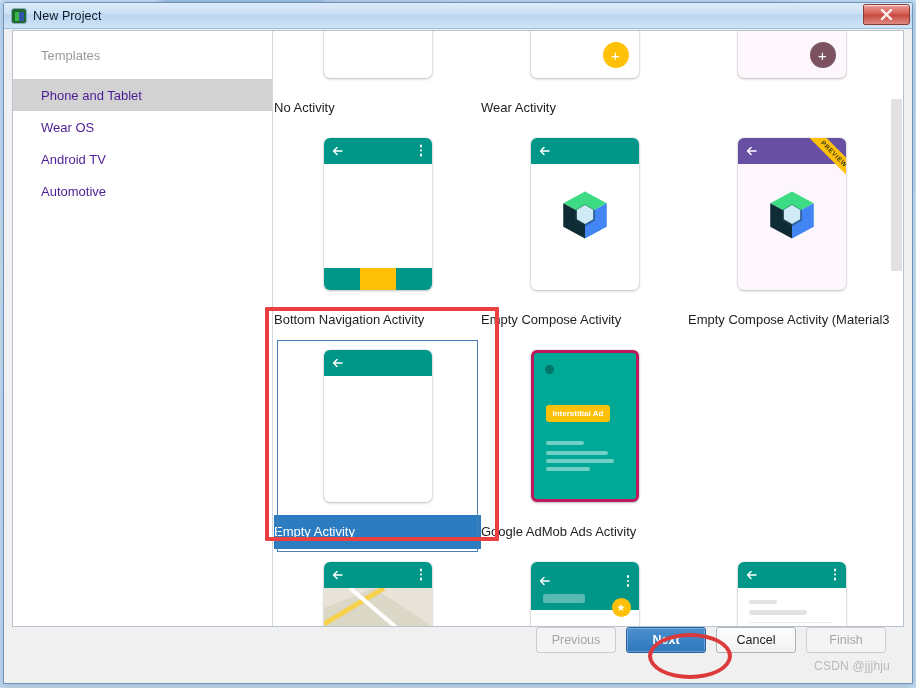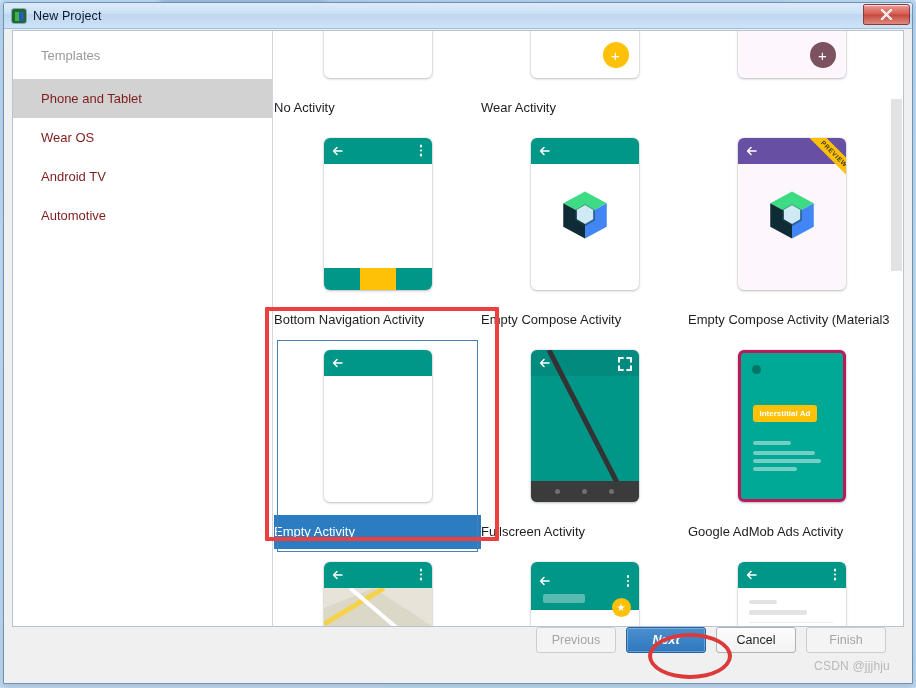--- a/index.html
+++ b/index.html
@@ -76,23 +76,23 @@
     position: absolute; left: 8px; top: 27px; right: 8px; bottom: 56px;
     background: #ffffff;
     border: 1px solid #b7c4d0;
   }
   #sidebar {
     position: absolute; left: 0; top: 0; width: 260px; bottom: 0;
     background: #ffffff;
     border-right: 1px solid #cfd6dd;
   }
   .side-item {
-    height: 39px; display: flex; align-items: center;
+    height: 32px; display: flex; align-items: center;
     padding-left: 28px;
-    font-size: 13px; color: #7f1d1d;
+    font-size: 13px; color: #4c1d95;
     cursor: pointer;
   }
   .side-item.header {
     color: #9a9a9a; cursor: default; height: 48px;
   }
   .side-item.selected { background: #d2d2d2; }
 
   #templates-pane {
     position: absolute; left: 261px; top: 0; right: 0; bottom: 0;
     background: #ffffff;
@@ -207,21 +207,20 @@
     border: 1px solid #adb3b9; border-radius: 3px;
     background: linear-gradient(180deg,#fdfdfd 0%, #f2f2f2 100%);
     font-size: 12.5px; color: #222; cursor: pointer;
     display:flex;align-items:center;justify-content:center;
   }
   .btn.disabled { color: #a6a6a6; background:#f4f4f4; border-color:#cdcdcd; cursor: default; }
   .btn.primary {
     background: linear-gradient(180deg,#4a8fcf 0%, #2f78bd 100%);
     border-color: #24639f; color: #fff; font-weight: bold;
     box-shadow: inset 0 0 0 1px rgba(255,255,255,.28);
-    font-style: italic;
   }
   #watermark {
     position: absolute; right: 14px; bottom: 4px;
     font-size: 12px; color: #b9b9b9; letter-spacing:.2px;
   }
 
   
   #annot-box {
     position: absolute; left: 265px; top: 307px; width: 234px; height: 234px;
     border: 4px solid #ec3f3f; border-radius: 1px;
@@ -389,43 +388,20 @@
                 <div class="appbar">
                   <svg class="back-arrow" viewBox="0 0 12 12">
                     <path d="M10 6 H2 M5 2.5 L1.6 6 L5 9.5" stroke="#fff" stroke-width="1.5" fill="none" stroke-linecap="round" stroke-linejoin="round"></path>
                   </svg>
                 </div>
               </div>
             </div>
             <div class="label selected">Empty Activity</div>
           </div>
 
-          <div class="cell">
-            <div class="thumb-wrap">
-              <div class="phone" style="background:#009688;">
-                <div style="position:absolute;left:0;top:0;right:0;height:26px;background:rgba(0,0,0,.07);">
-                  <svg class="back-arrow" viewBox="0 0 12 12">
-                    <path d="M10 6 H2 M5 2.5 L1.6 6 L5 9.5" stroke="#fff" stroke-width="1.5" fill="none" stroke-linecap="round" stroke-linejoin="round"></path>
-                  </svg>
-                  <svg class="fullscreen-icon" viewBox="0 0 14 14">
-                    <path d="M1 4.6 V1 H4.6 M9.4 1 H13 V4.6 M13 9.4 V13 H9.4 M4.6 13 H1 V9.4" stroke="#fff" stroke-width="2" fill="none" stroke-linecap="square"></path>
-                  </svg>
-                </div>
-                <svg style="position:absolute;left:0;top:0;width:100%;height:100%;" viewBox="0 0 108 152" preserveAspectRatio="none">
-                  <path d="M18 0 L96 152" stroke="#333333" stroke-width="5" fill="none"></path>
-                </svg>
-                <div style="position:absolute;left:0;right:0;bottom:0;height:21px;background:#3b3b3b;">
-                  <span style="position:absolute;left:24px;top:8px;width:5px;height:5px;border-radius:50%;background:#6f6f6f;display:block;"></span>
-                  <span style="position:absolute;left:51px;top:8px;width:5px;height:5px;border-radius:50%;background:#6f6f6f;display:block;"></span>
-                  <span style="position:absolute;left:78px;top:8px;width:5px;height:5px;border-radius:50%;background:#6f6f6f;display:block;"></span>
-                </div>
-              </div>
-            </div>
-            <div class="label">Fullscreen Activity</div>
-          </div>
 
           <div class="cell">
             <div class="thumb-wrap">
               <div class="phone" style="background:#00a896;border:3px solid #be185d;">
                 <div class="ad-dot"></div>
                 <div class="ad-chip">Interstitial Ad</div>
                 <div class="ad-line" style="left:12px; top:88px; width:38px;"></div>
                 <div class="ad-line" style="left:12px; top:98px; width:62px;"></div>
                 <div class="ad-line" style="left:12px; top:106px; width:68px;"></div>
                 <div class="ad-line" style="left:12px; top:114px; width:44px;"></div>

